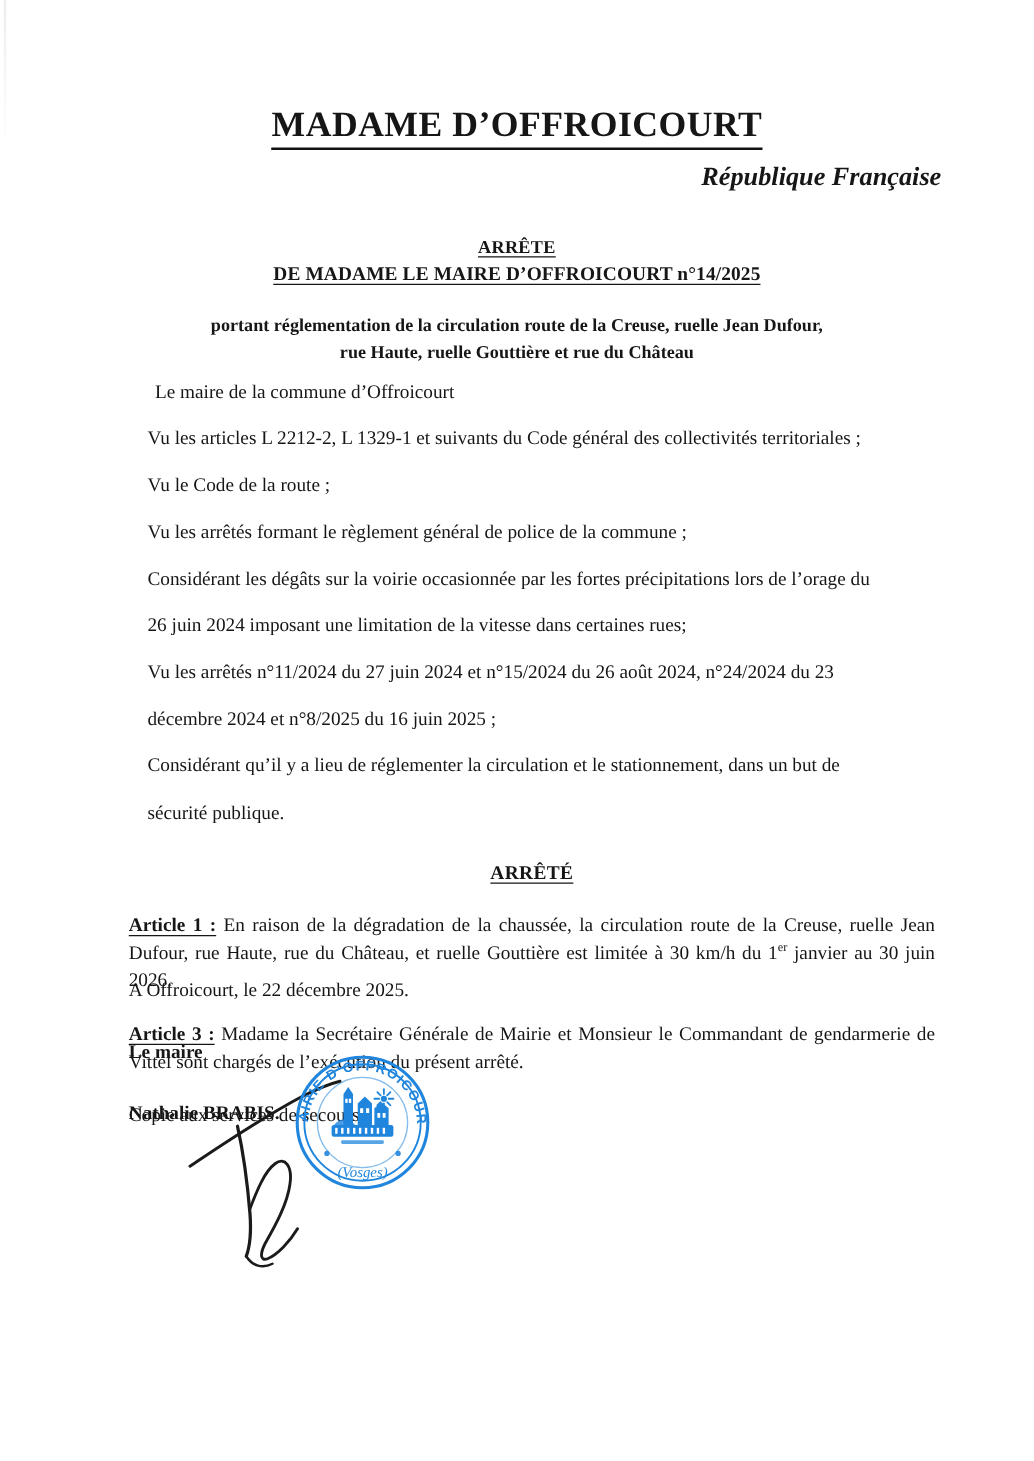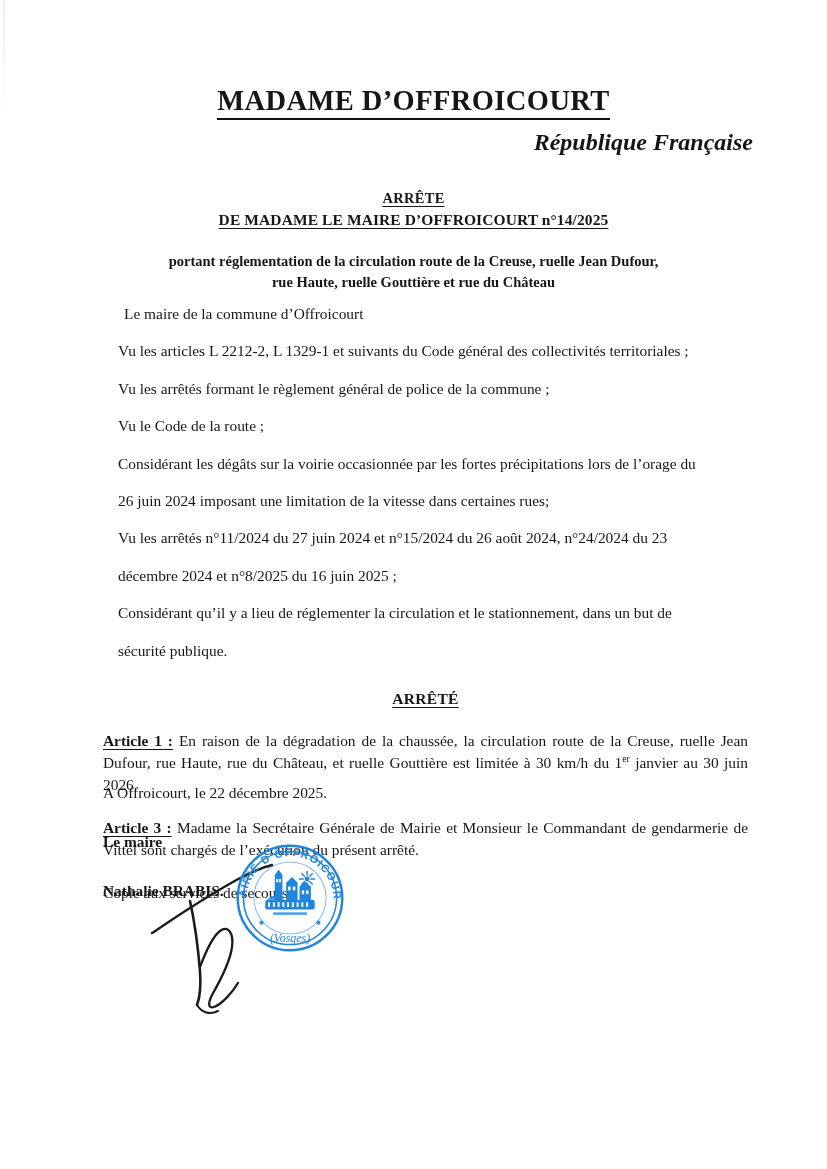--- a/index.html
+++ b/index.html
@@ -50,21 +50,21 @@
   }
   .commune-title .u {
     border-bottom: 2.6px solid #111;
     padding-bottom: 2px;
     display: inline-block;
   }
   .republique {
     margin-top: 9px;
     text-align: right;
     padding-right: 74px;
-    font-size: 24px;
+    font-size: 21px;
     font-weight: bold;
     font-style: italic;
   }
 
   
   .title-block {
     position: absolute;
     left: 70px;
     right: 70px;
     top: 190px;
@@ -191,22 +191,22 @@
       <span>portant réglementation de la circulation route de la Creuse, ruelle Jean Dufour,</span><br>
       <span>rue Haute, ruelle Gouttière et rue du Château</span>
     </div>
   </div>
 
   <div class="body">
 
     <div class="preamble">
       <p class="first">Le maire de la commune d’Offroicourt</p>
       <p>Vu les articles L 2212-2, L 1329-1 et suivants du Code général des collectivités territoriales ;</p>
+      <p>Vu le Code de la route ;</p>
       <p>Vu les arrêtés formant le règlement général de police de la commune ;</p>
-      <p>Vu le Code de la route ;</p>
       <p>Considérant les dégâts sur la voirie occasionnée par les fortes précipitations lors de l’orage du</p>
       <p>26 juin 2024 imposant une limitation de la vitesse dans certaines rues;</p>
       <p>Vu les arrêtés n°11/2024 du 27 juin 2024 et n°15/2024 du 26 août 2024, n°24/2024 du 23</p>
       <p>décembre 2024 et n°8/2025 du 16 juin 2025 ;</p>
       <p>Considérant qu’il y a lieu de réglementer la circulation et le stationnement, dans un but de</p>
       <p>sécurité publique.</p>
     </div>
 
     <div class="arrete-head">
       <span class="ul">ARRÊTÉ</span>

